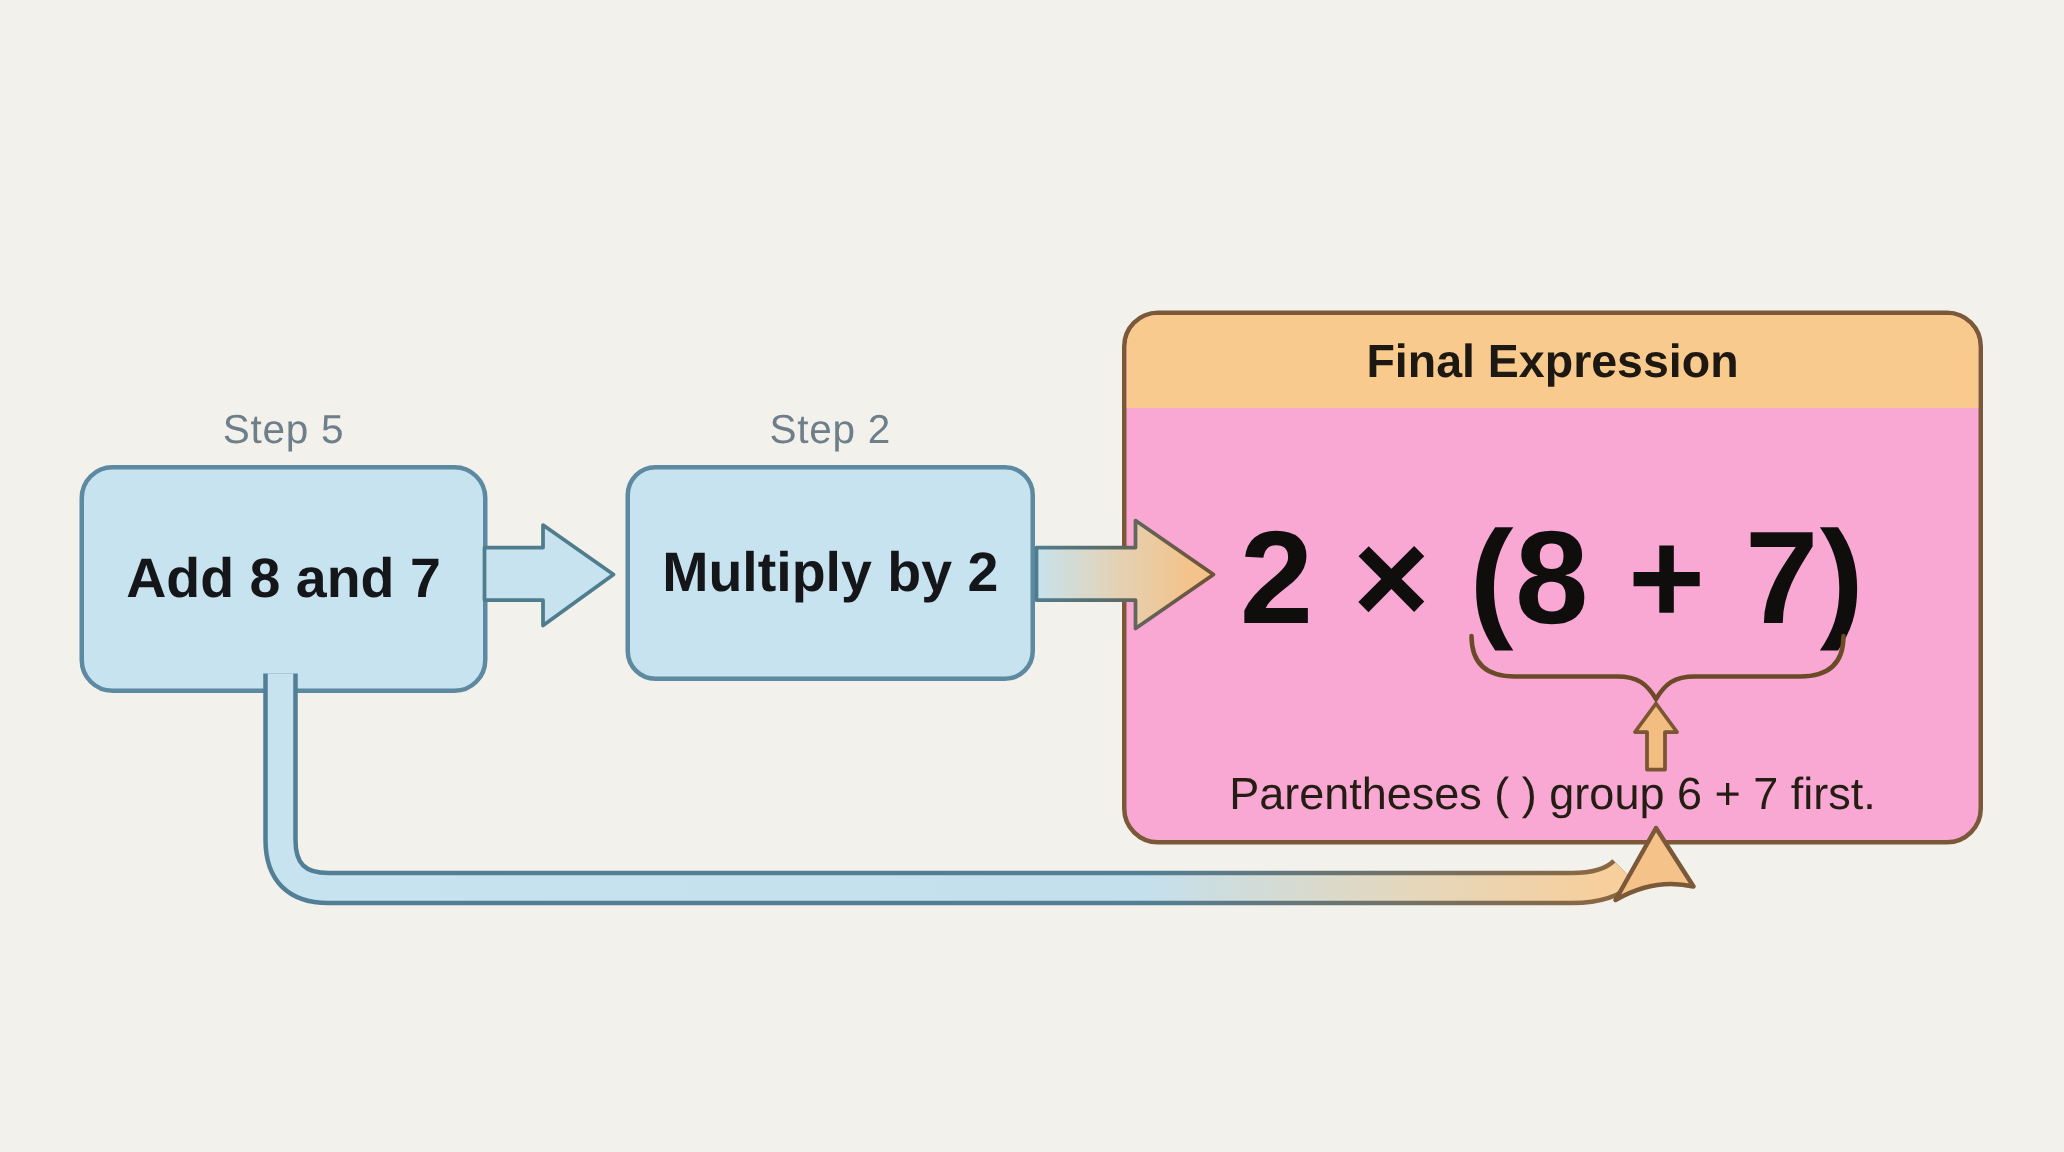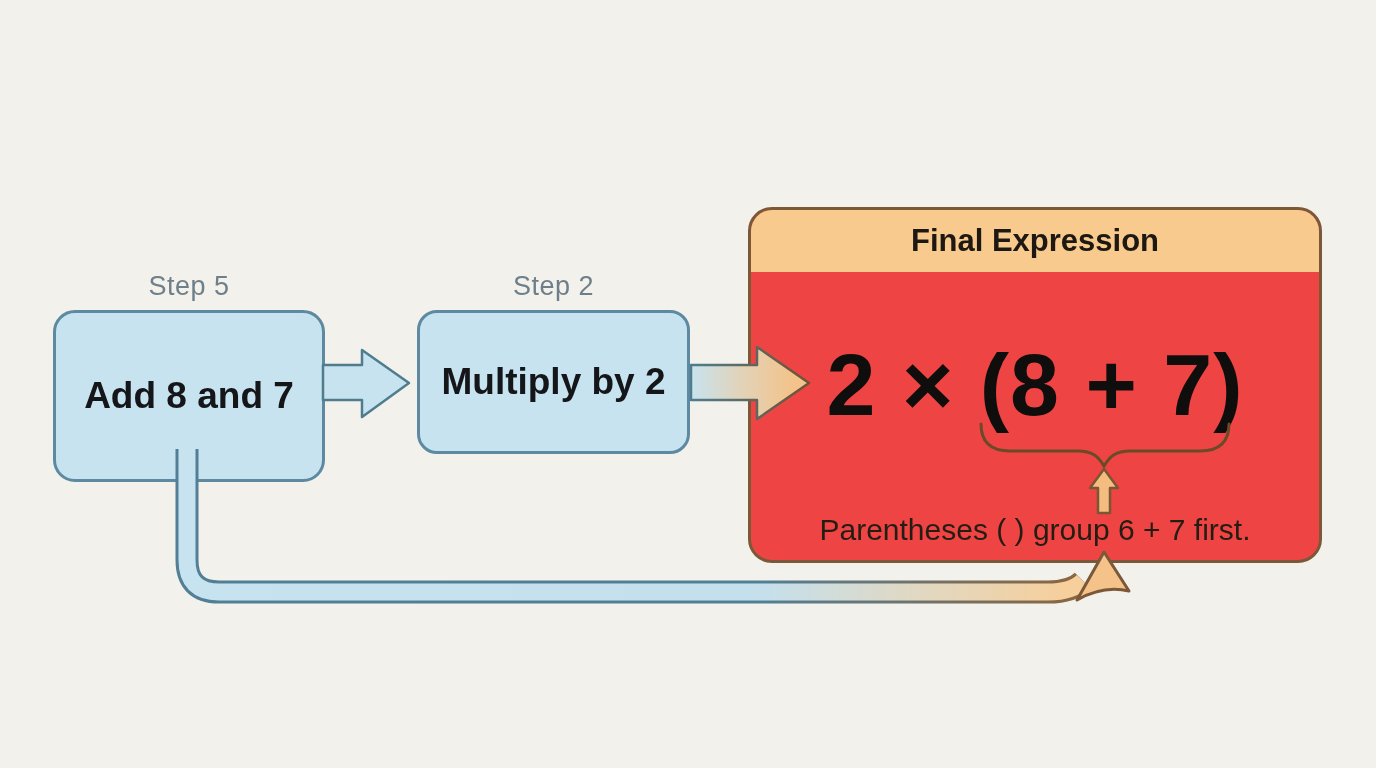--- a/index.html
+++ b/index.html
@@ -17,21 +17,21 @@
     background:#c7e3ef;
     border:3px solid #5d8aa0;
     border-radius:22px;
     display:flex;align-items:center;justify-content:center;
     font-size:37px;font-weight:600;color:#15161a;
     z-index:2;
   }
   .final-card{
     box-sizing:border-box;
     left:748px;top:207px;width:574px;height:356px;
-    background:#ef4444;
+    background:#f9a8d4;
     border:3px solid #7a5838;
     border-radius:24px;
     overflow:hidden;
     z-index:2;
   }
   .final-header{
     position:absolute;left:0;top:0;width:100%;height:62px;
     background:#f8ca8e;
     display:flex;align-items:center;justify-content:center;
     font-size:31px;font-weight:600;color:#1d1812;
@@ -50,21 +50,21 @@
   #overlay{
     position:absolute;left:0;top:0;width:1376px;height:768px;
     z-index:5;pointer-events:none;
   }
 </style>
 </head>
 <body>
 
 <div class="abs step-label" style="left:53px;top:271px;width:272px;">Step 5</div>
 
-<div class="abs step-box" style="left:53px;top:310px;width:272px;height:172px;text-align:right;">
+<div class="abs step-box" style="left:53px;top:310px;width:272px;height:152px;text-align:right;">
   <span>Add 8 and 7</span>
 </div>
 
 <div class="abs step-label" style="left:417px;top:271px;width:273px;">Step 2</div>
 
 <div class="abs step-box" style="left:417px;top:310px;width:273px;height:144px;border-radius:20px;">
   <span>Multiply by 2</span>
 </div>
 
 <div class="abs final-card">

